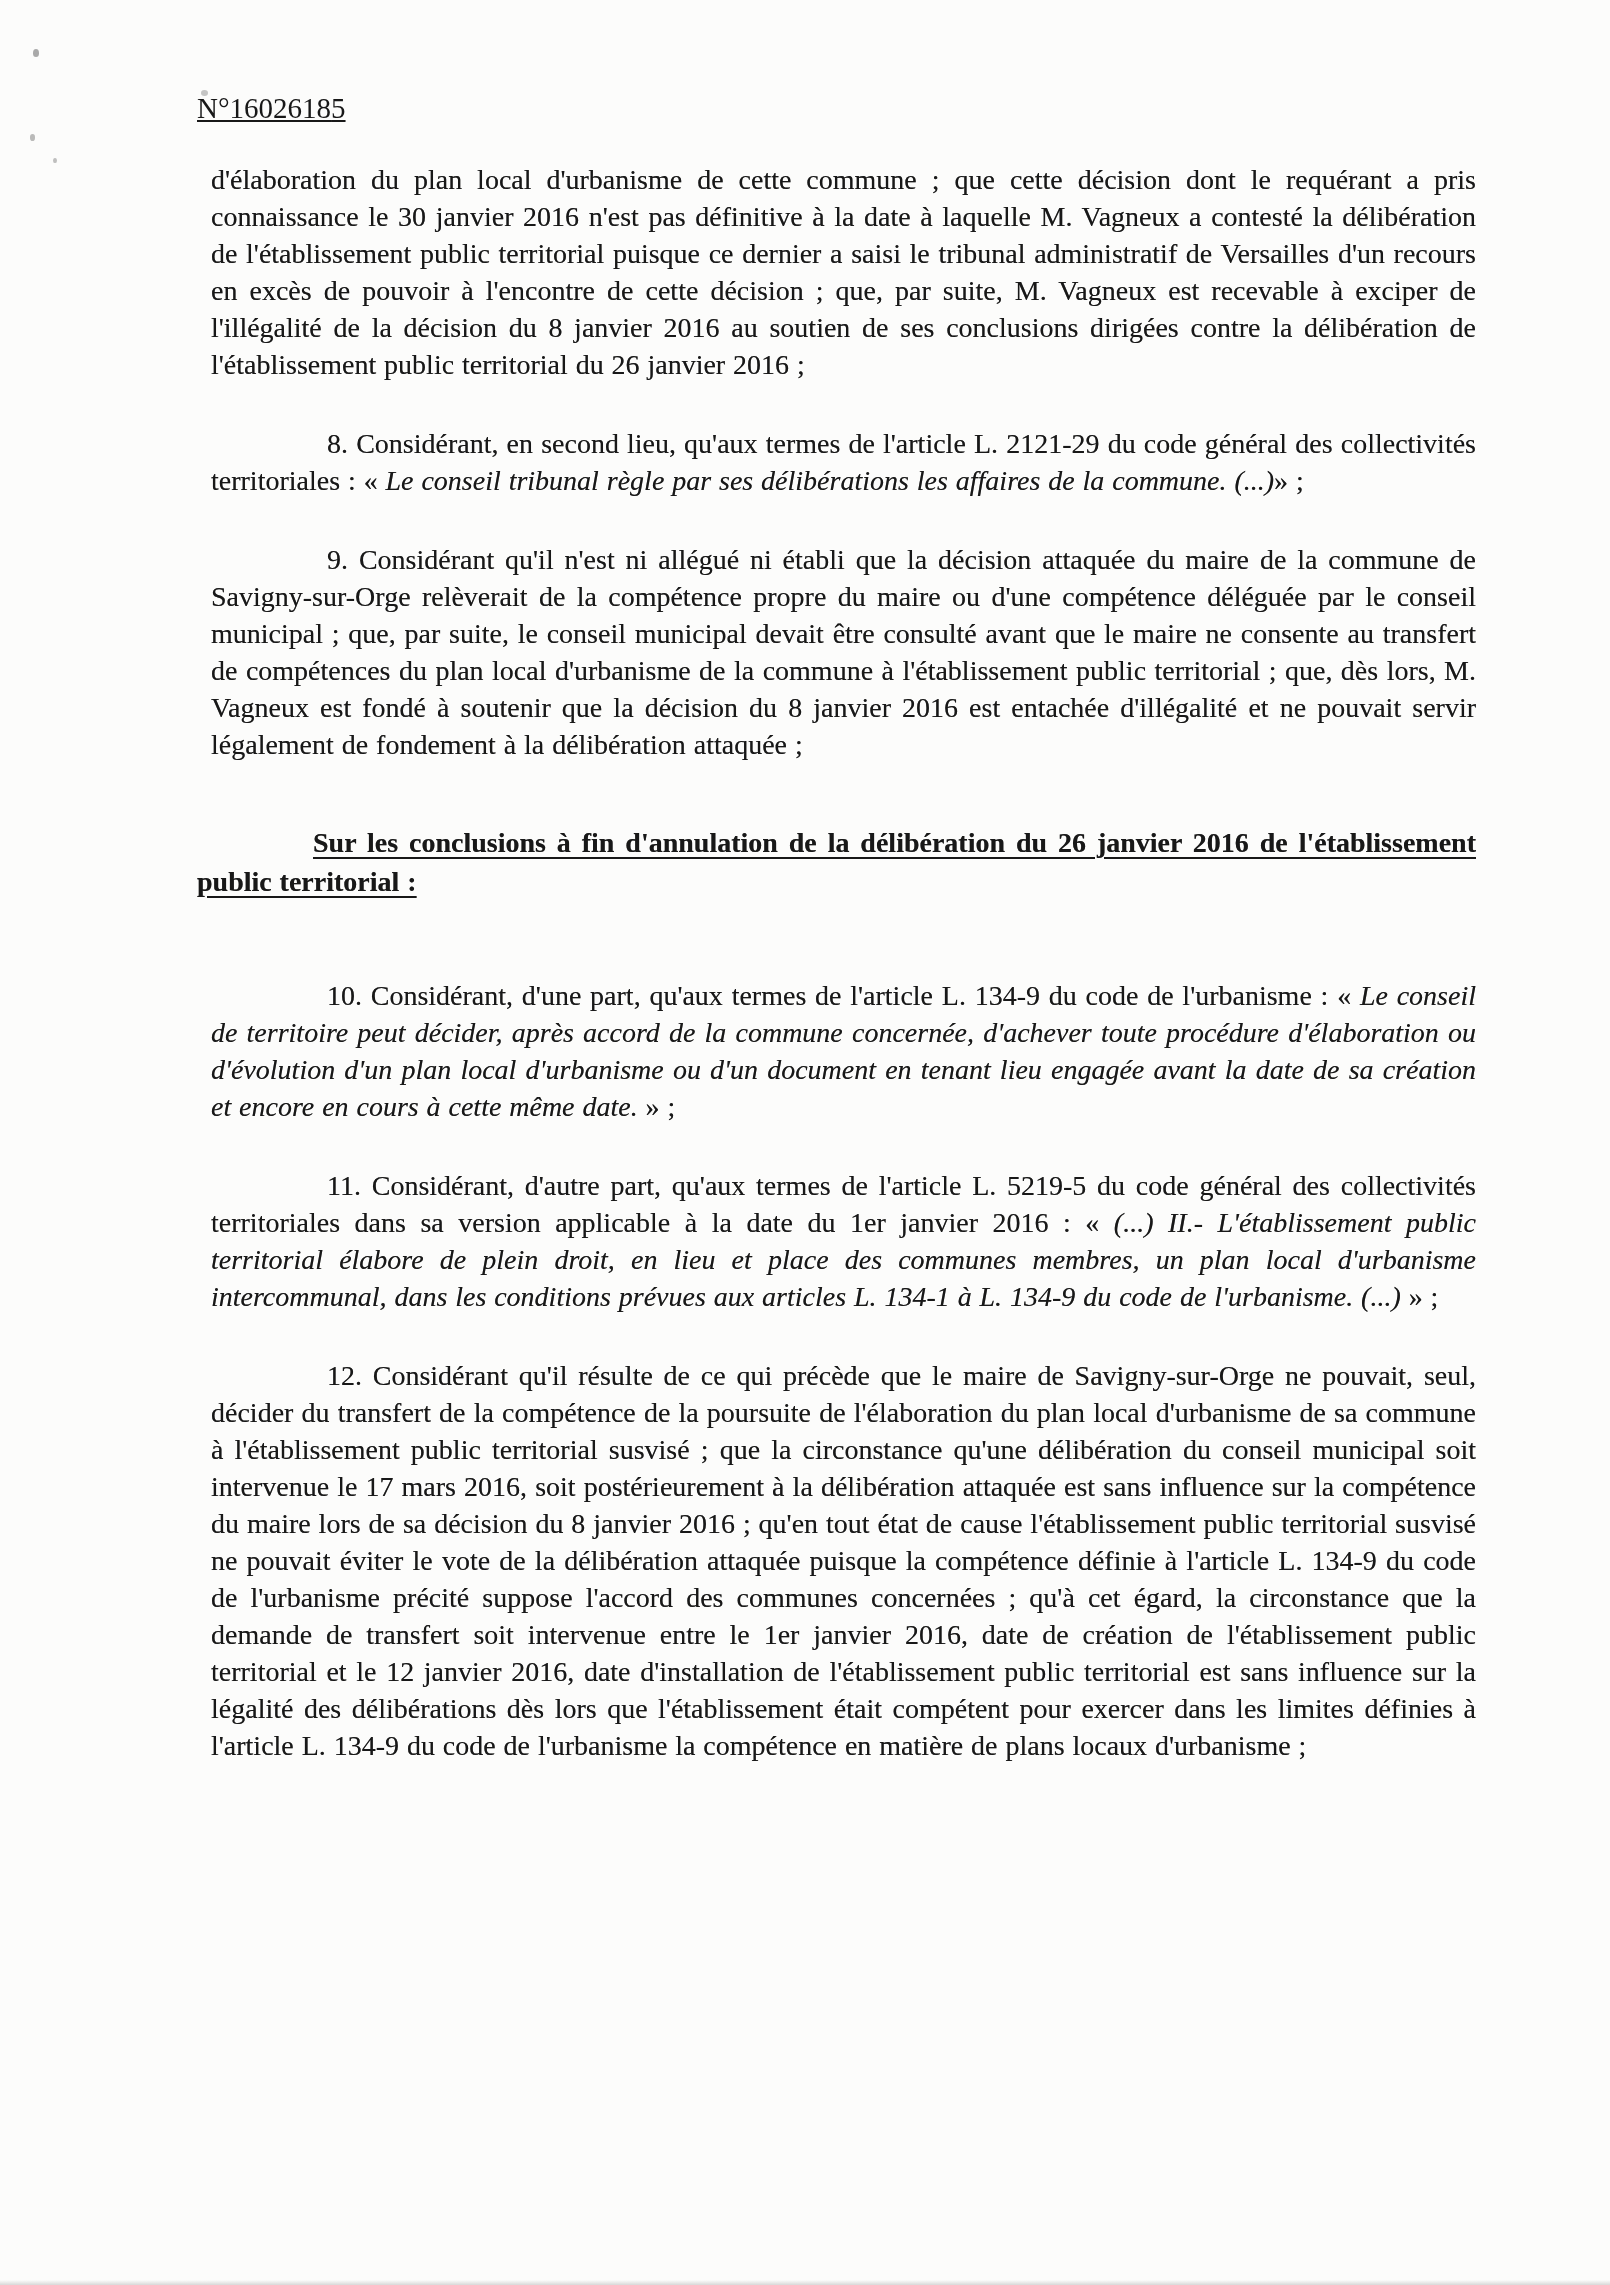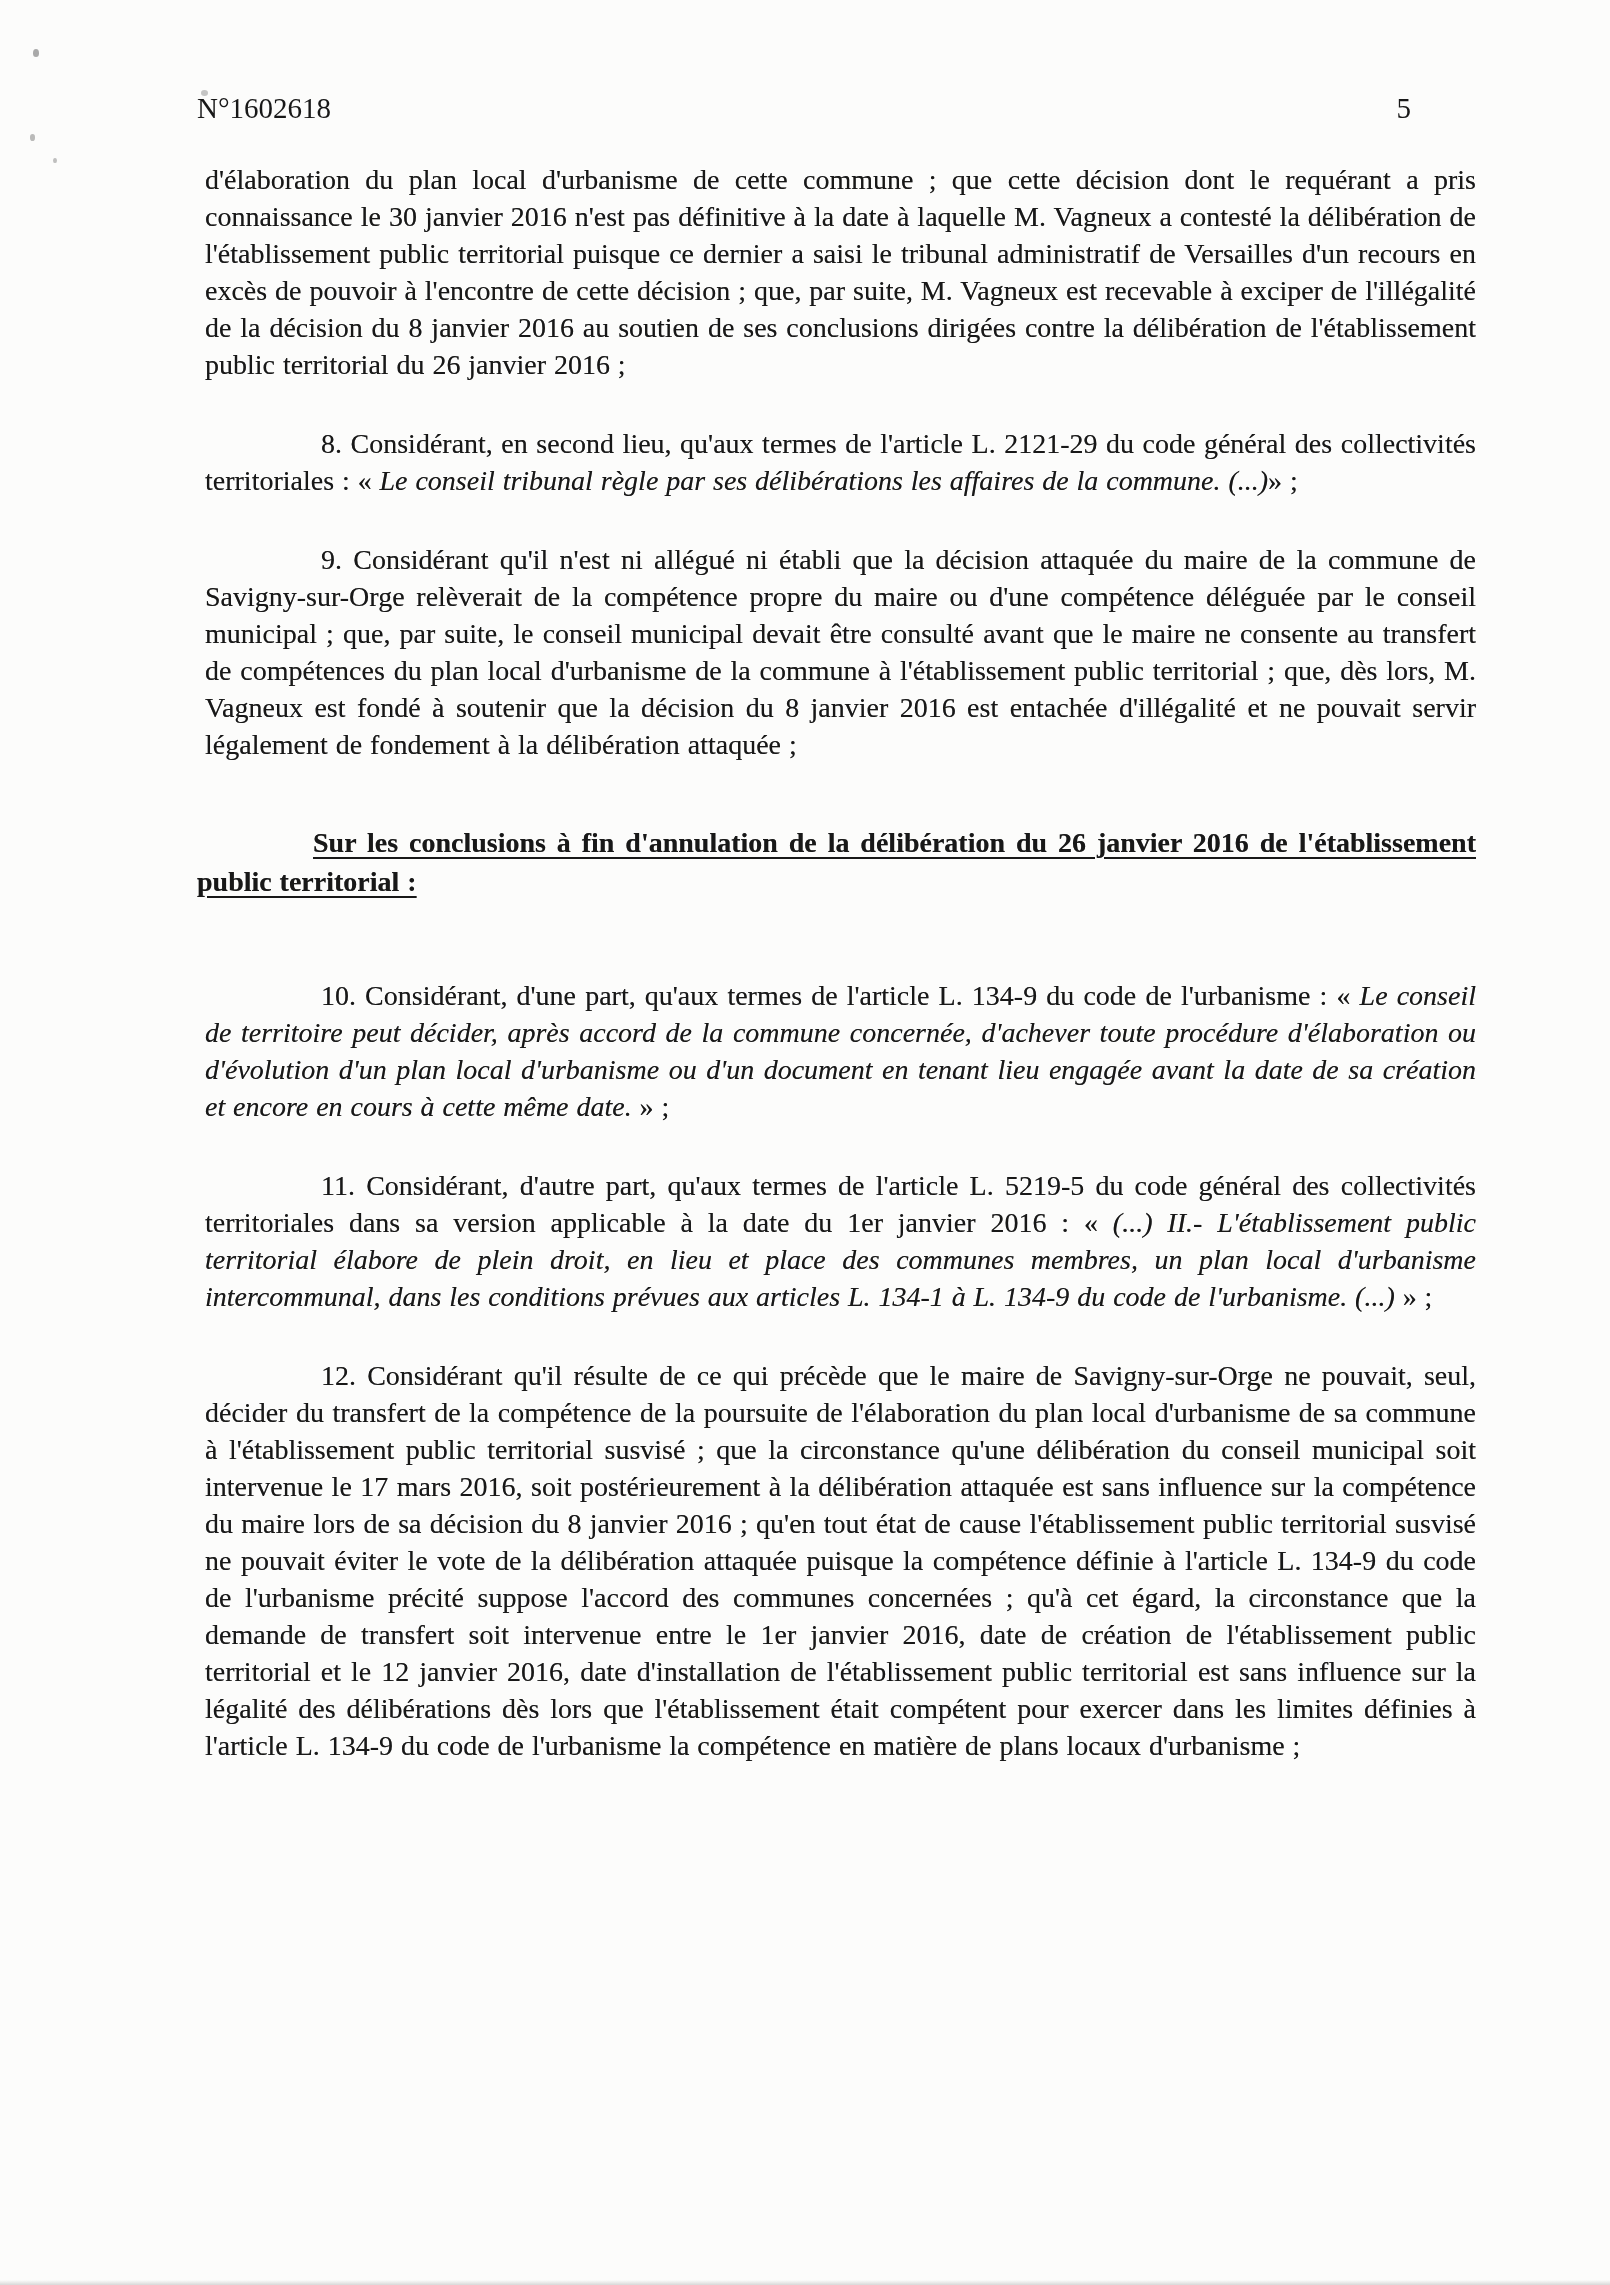--- a/index.html
+++ b/index.html
@@ -14,38 +14,38 @@
     color: #181818;
     position: relative;
     overflow: hidden;
   }
   .page {
     position: absolute;
     inset: 0;
   }
   .page-header {
     display: flex;
-    justify-content: space-between;
     align-items: baseline;
     padding: 92px 134px 0 197px;
     font-size: 29px;
+    text-decoration: underline;
   }
   .page-number {
     margin-right: 65px;
   }
   .content {
     margin: 36px 134px 0 197px;
     font-size: 28px;
     line-height: 37px;
     text-align: justify;
     word-spacing: 0.9px;
     text-shadow: 0 0 0.5px rgba(20,20,20,0.55);
   }
   .content p {
-    margin: 0 0 42px 8px;
+    margin: 0 0 42px 14px;
     text-indent: 116px;
   }
   .content p.continuation {
     text-indent: 0;
   }
   .content .quote-italic {
     font-style: italic;
   }
   .section-heading {
     font-size: 28px;

